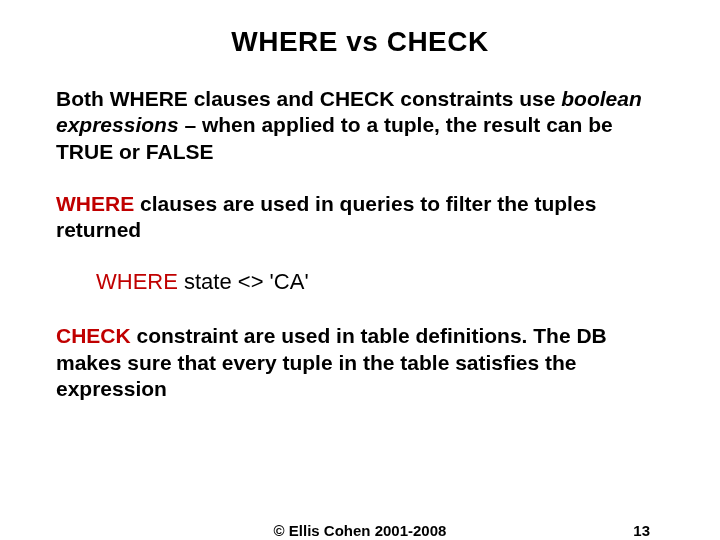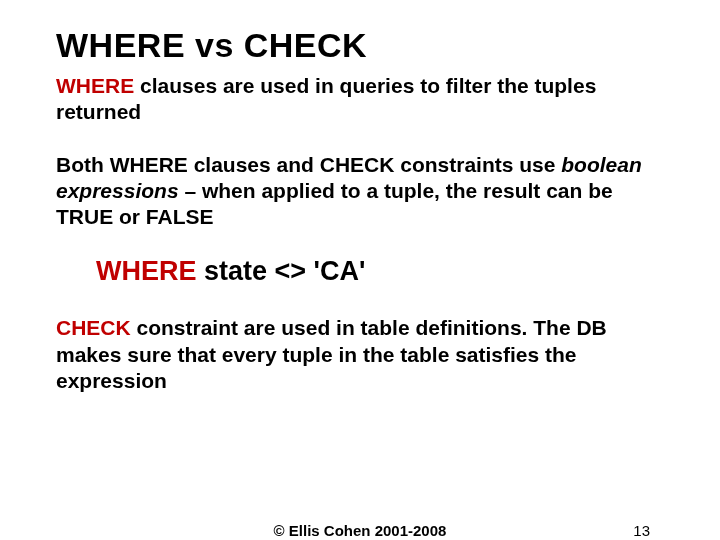--- a/index.html
+++ b/index.html
@@ -12,74 +12,75 @@
     color: #000000;
   }
   .slide {
     box-sizing: border-box;
     width: 720px;
     height: 540px;
     padding: 20px 56px 0 56px;
     position: relative;
   }
   .title {
+    text-align: center;
     font-weight: 700;
-    font-size: 34px;
-    margin: 6px 0 8px 0;
+    font-size: 28px;
+    margin: 6px 0 28px 0;
     letter-spacing: 0.5px;
   }
   .para {
     font-weight: 700;
     font-size: 21px;
     line-height: 1.25;
     margin: 0 0 26px 0;
   }
   .kw {
     color: #c00000;
   }
   .bi {
     font-style: italic;
   }
   .code {
     margin: 4px 0 28px 40px;
-    font-weight: 700;
-    font-size: 27px;
+    font-weight: 400;
+    font-size: 22px;
   }
   .footer {
     position: absolute;
     bottom: 18px;
     left: 0;
     width: 720px;
     font-size: 15px;
   }
   .copyright {
     position: absolute;
     left: 50%;
     transform: translateX(-50%);
     font-weight: 700;
   }
   .pagenum {
     position: absolute;
     right: 70px;
-    font-weight: 400;
+    font-weight: 700;
   }
 </style>
 </head>
 <body>
 
 <div class="slide">
 
   <div class="title">WHERE vs CHECK</div>
 
   <div class="para">
-    <span class="kw">WHERE</span><span> clauses are used in queries to filter the tuples returned</span>
+    <span>Both WHERE clauses and CHECK constraints use </span><span class="bi">boolean expressions</span><span> – when applied to a tuple, the result can be TRUE or FALSE</span>
   </div>
 
   <div class="para">
-    <span>Both WHERE clauses and CHECK constraints use </span><span class="bi">boolean expressions</span><span> – when applied to a tuple, the result can be TRUE or FALSE</span>
+    <span class="kw">WHERE</span><span> clauses are used in queries to filter the tuples returned</span>
   </div>
   <div class="code">
     <span class="kw">WHERE</span><span> state &lt;&gt; 'CA'</span>
   </div>
 
   <div class="para">
     <span class="kw">CHECK</span><span> constraint are used in table definitions.  The DB makes sure that every tuple in the table satisfies the expression</span>
   </div>
 
   <div class="footer">

